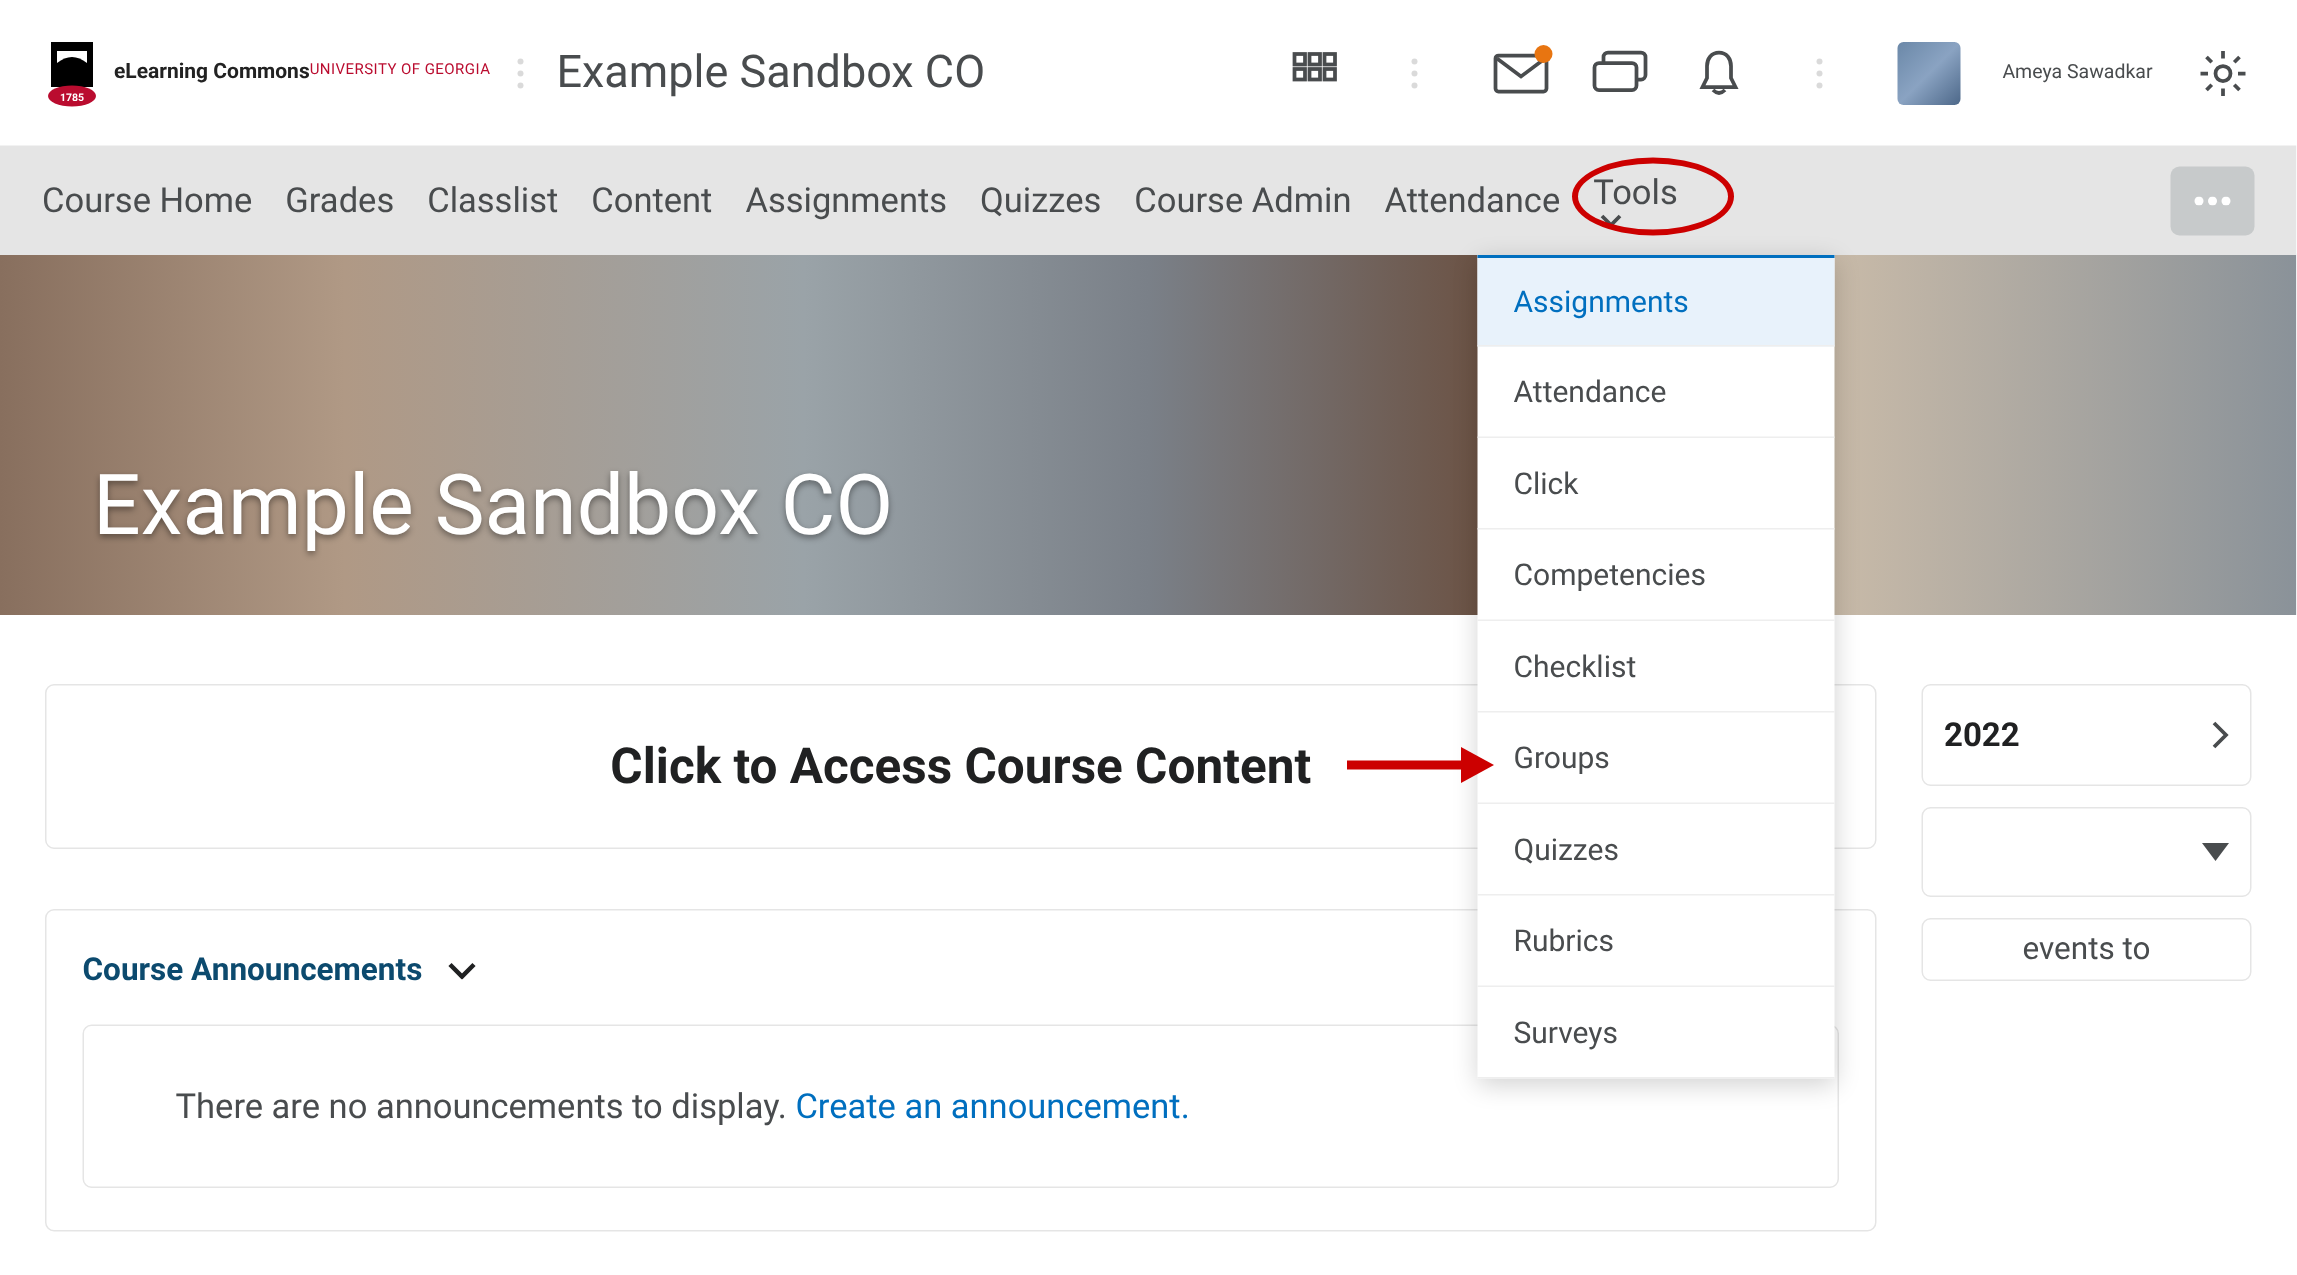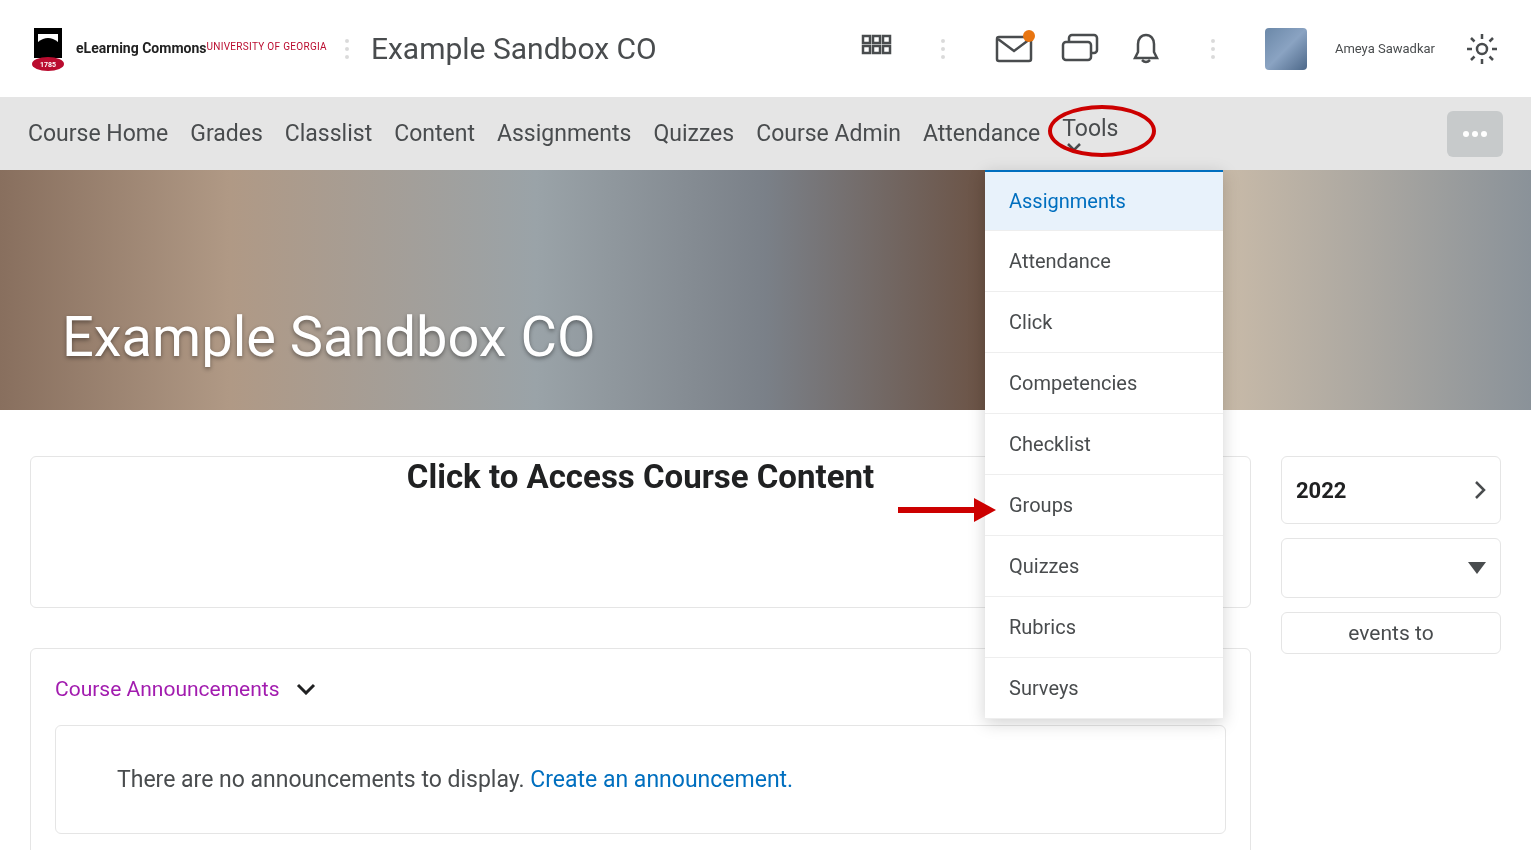--- a/index.html
+++ b/index.html
@@ -25,25 +25,25 @@
 .more-btn{margin-left:auto;width:56px;height:46px;background:#c7cacb;border-radius:6px;display:flex;align-items:center;justify-content:center;cursor:pointer}
 .dropdown{position:absolute;left:985px;top:170px;width:238px;background:#fff;box-shadow:0 4px 16px rgba(0,0,0,.18);z-index:20}
 .dd-item{height:61px;display:flex;align-items:center;padding:0 24px;font-size:20px;color:#494c4e;border-bottom:1px solid #eee;cursor:pointer}
 .dd-item.active{background:#e8f2fb;border-top:2px solid #006fbf;color:#006fbf}
 .banner{position:relative;height:240px;overflow:hidden}
 .banner-img{width:100%;height:100%;object-fit:cover;background:linear-gradient(90deg,#886f5e 0%,#b09985 15%,#9aa3a8 35%,#7a8088 50%,#6b5142 65%,#c8baa8 80%,#8a9299 100%)}
 .banner-title{position:absolute;left:62px;bottom:40px;font-size:56px;color:#fff;font-weight:400;text-shadow:0 2px 4px rgba(0,0,0,.4)}
 .content{padding:46px 30px;display:flex;gap:30px}
 .main-col{flex:1;display:flex;flex-direction:column;gap:40px}
 .card{background:#fff;border:1px solid #e5e5e5;border-radius:6px}
-.access-card{height:152px;display:flex;justify-content:center}
+.access-card{height:110px;display:flex;align-items:center;justify-content:center}
 .access-card h2{font-size:33px;font-weight:700;color:#202122}
 .ann-card{padding:28px 24px}
 .ann-head{display:flex;align-items:center;gap:16px;margin-bottom:24px}
-.ann-head h3{font-size:21px;font-weight:400;color:#a21caf}
+.ann-head h3{font-size:21px;font-weight:700;color:#0c4a6e}
 .ann-body{border:1px solid #e5e5e5;border-radius:6px;padding:40px 61px;font-size:23px;color:#494c4e}
 .ann-body a{color:#006fbf;text-decoration:none}
 .side-col{width:220px}
 .date-box{border:1px solid #e5e5e5;border-radius:6px;height:68px;display:flex;align-items:center;padding:0 14px;font-size:22px;font-weight:700;color:#202122;justify-content:space-between;margin-bottom:14px}
 .tri-box{border:1px solid #e5e5e5;border-radius:6px;height:60px;display:flex;align-items:center;justify-content:flex-end;padding:0 14px;margin-bottom:14px}
 .ev-box{border:1px solid #e5e5e5;border-radius:6px;padding:8px;font-size:21px;color:#494c4e;text-align:center}
 .arrow{position:absolute;left:898px;top:495px;z-index:30}
 svg{display:block}
 </style>
 </head>

